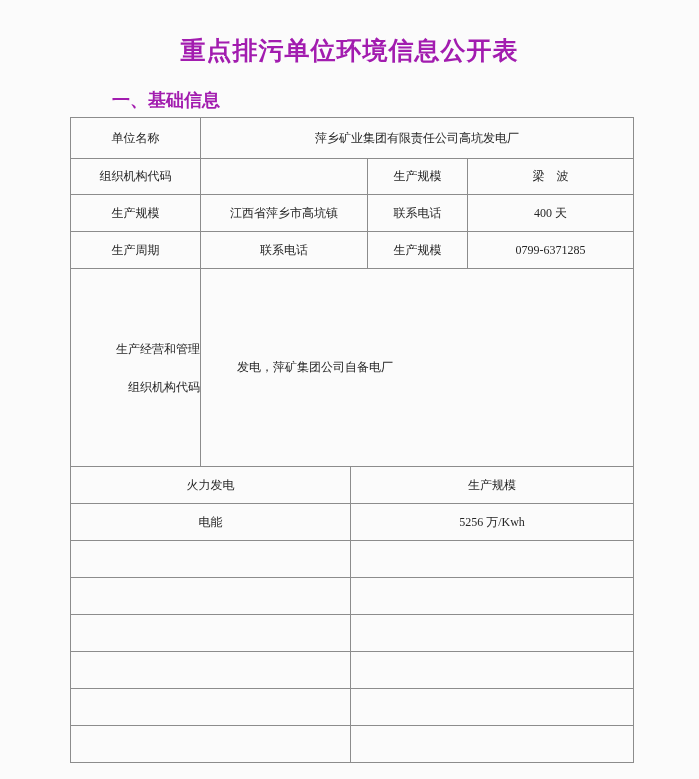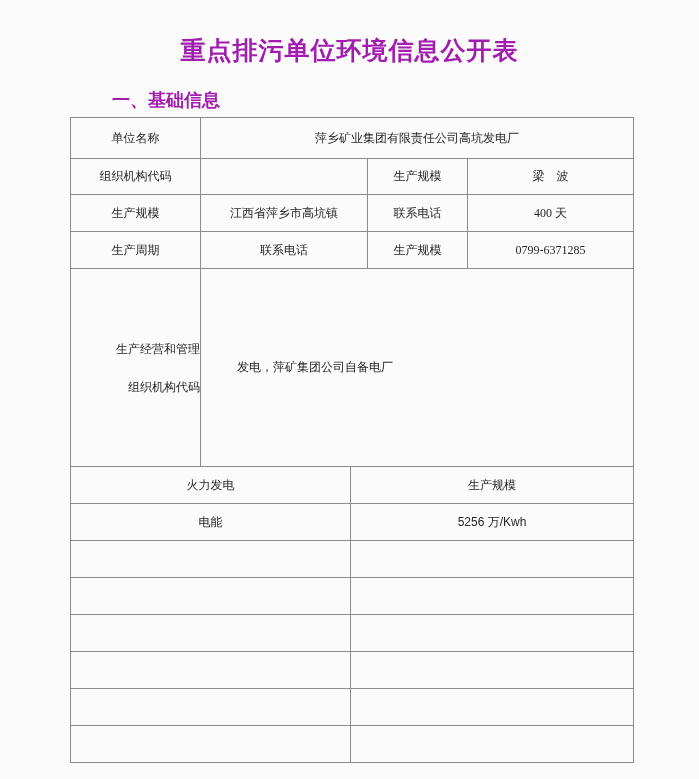--- a/index.html
+++ b/index.html
@@ -54,21 +54,21 @@
   }
   tr.r41 { height: 41px; }
   tr.r39 { height: 36px; }
   tr.r37 { height: 37px; }
   tr.rbig { height: 198px; }
   .scope-label-line { line-height: 38px; text-align: right; }
   .scope-value-cell {
     text-align: left;
     padding-left: 36px;
   }
-  .sans-val { font-family: Liberation Sans, sans-serif; }
+  .sans-val { font-family: Liberation Serif, serif; }
 </style>
 </head>
 <body>
 
 <div class="page">
 
   <div class="doc-title">重点排污单位环境信息公开表</div>
 
   <div class="section-heading">一、基础信息</div>
 

